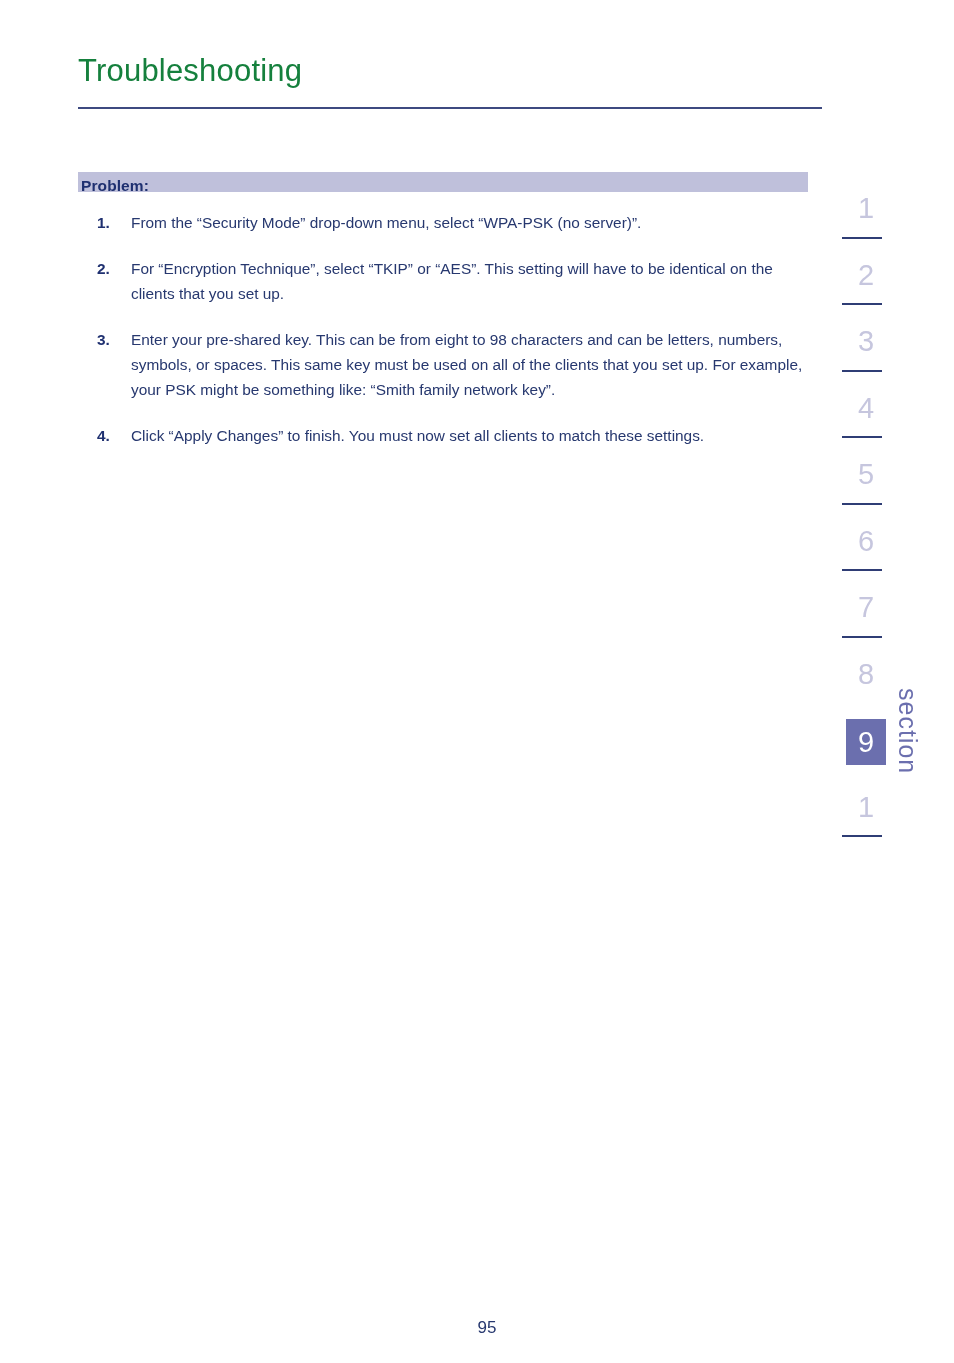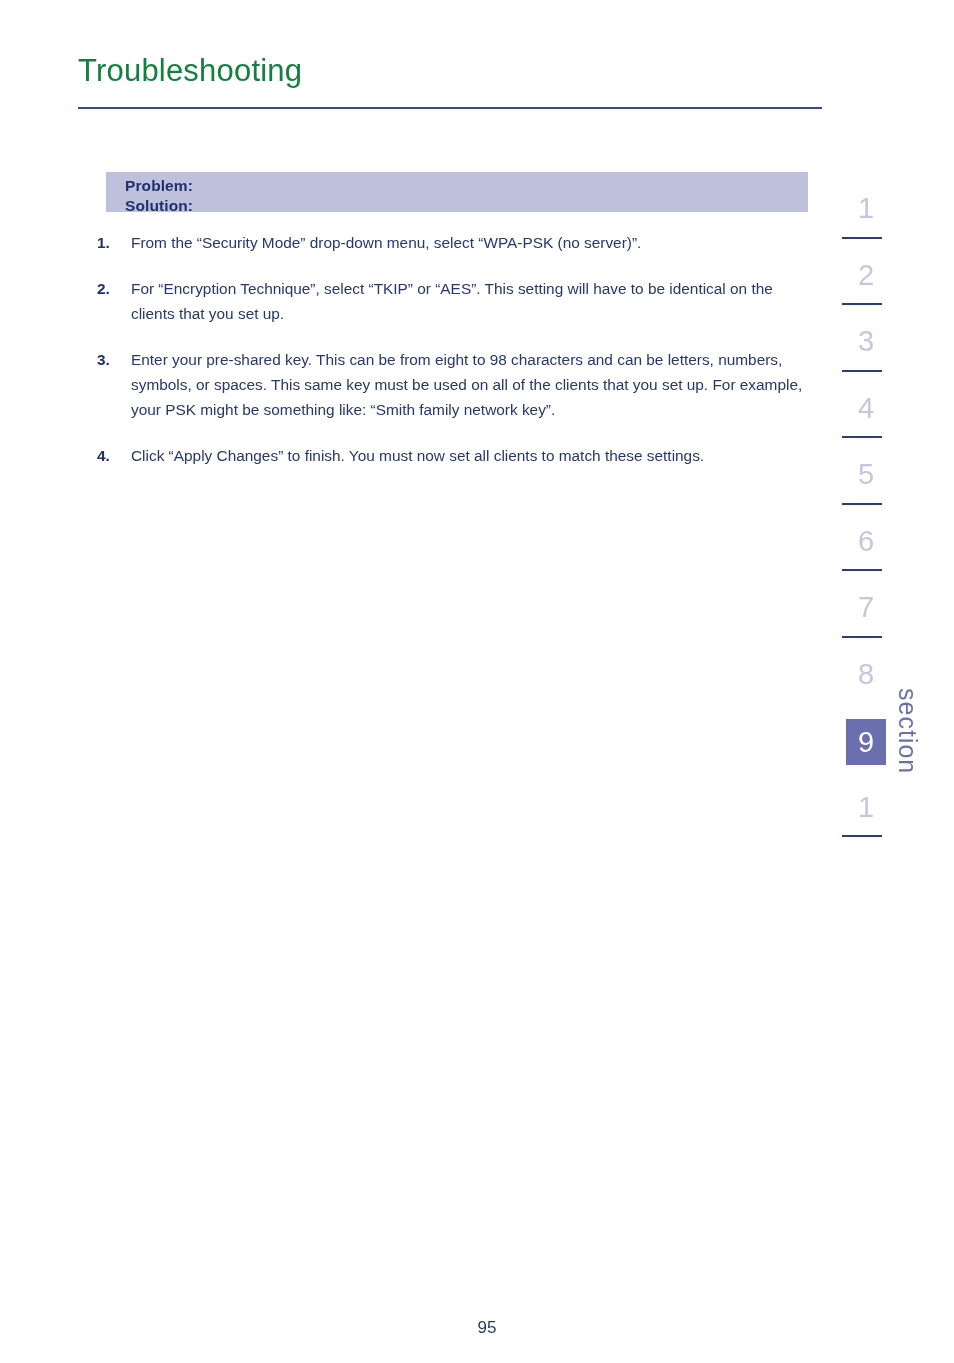--- a/index.html
+++ b/index.html
@@ -42,25 +42,24 @@
     top: 172px;
     width: 730px;
   }
 
   .band {
     background: #bfc0db;
     color: #1f3070;
     font-size: 15.5px;
     font-weight: bold;
     letter-spacing: 0.1px;
-    padding: 6px 0 6px 19px;
+    padding: 6px 0 6px 3px;
     box-sizing: border-box;
     height: 20px;
     line-height: 15px;
-    margin-left: 28px;
   }
   #solution-band { margin-top: 0; }
 
   .problem-text {
     color: #27386f;
     font-size: 15.4px;
     line-height: 25px;
     padding: 16px 10px 12px 19px;
     box-sizing: border-box;
     max-width: 712px;
@@ -160,21 +159,20 @@
 <body>
 
 <div id="page-title">Troubleshooting</div>
 <div id="title-rule"></div>
 
 <div id="content">
 
   <div class="band" id="problem-band">Problem:</div>
 
 
-  <div class="band" id="solution-band">Solution:</div>
 
   <ol id="steps" style="list-style: none; margin-left: 0px; padding: 0px 0px 0px 19px;">
       <li class="step">
         <div class="step-num">1.</div>
         <div class="step-body">From the “Security Mode” drop-down menu, select “WPA-PSK (no server)”.</div>
       </li>
       <li class="step">
         <div class="step-num">2.</div>
         <div class="step-body">For “Encryption Technique”, select “TKIP” or “AES”. This setting will have to be identical on the clients that you set up.</div>
       </li>

